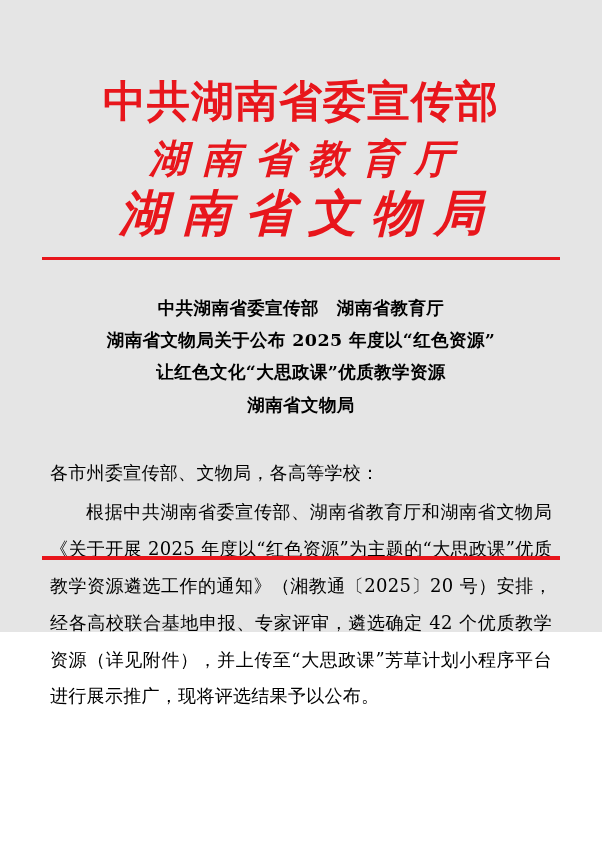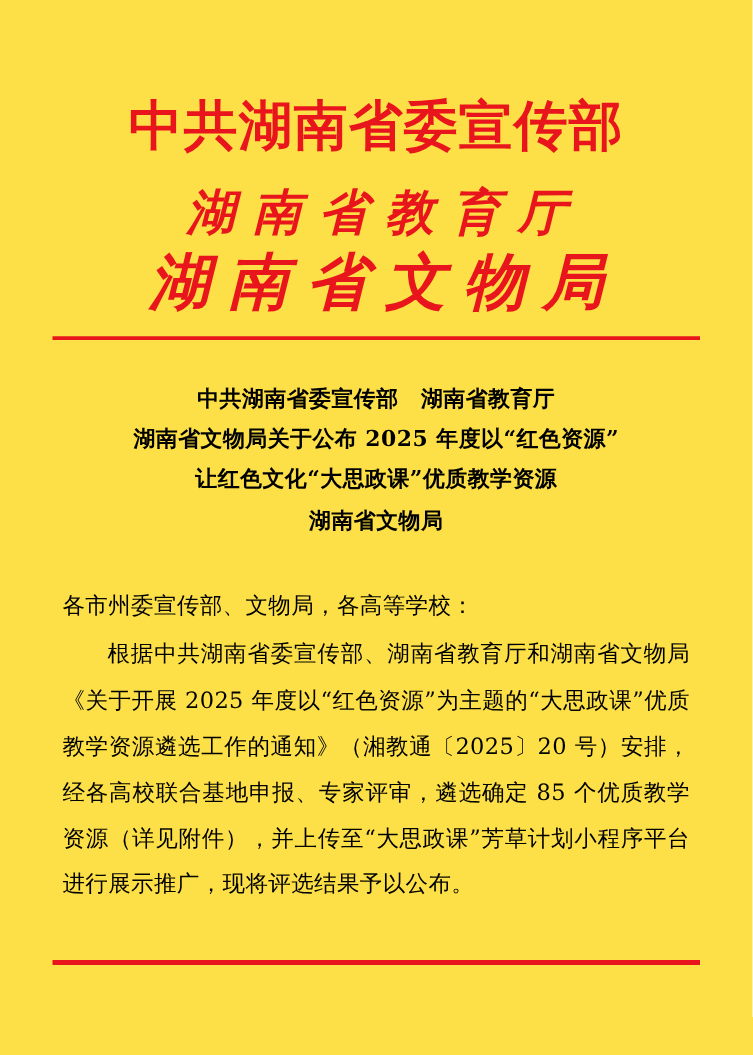--- a/index.html
+++ b/index.html
@@ -10,22 +10,22 @@
   body {
     width: 602px;
     height: 844px;
     font-family: "DejaVu Serif", "Liberation Serif", serif;
     color: #000;
     overflow: hidden;
   }
   .page {
     position: relative;
     width: 602px;
-    height: 844px;
-    background: #fde047;
+    height: 632px;
+    background: #e5e5e5;
     box-sizing: border-box;
   }
 
   
   .letterhead {
     padding-top: 76px;
     text-align: center;
   }
   .lh-line {
     color: #e8161c;
@@ -37,21 +37,21 @@
   }
   .lh-line-1 {
     font-size: 43px;
     letter-spacing: 1px;
   }
   .lh-line-2 {
     font-size: 39px;
     font-style: italic;
     letter-spacing: 14px;
     padding-left: 14px;
-    margin-top: 20px;
+    margin-top: 8px;
   }
   .lh-line-3 {
     font-size: 49px;
     font-style: italic;
     letter-spacing: 14px;
     padding-left: 14px;
     margin-top: 4px;
   }
 
   .red-rule-top {
@@ -112,18 +112,18 @@
 
   <div class="doc-title">
     <div class="t-line">中共湖南省委宣传部　湖南省教育厅</div>
     <div class="t-line">湖南省文物局关于公布 2025 年度以“红色资源”</div>
     <div class="t-line">让红色文化“大思政课”优质教学资源</div>
     <div class="t-line">湖南省文物局</div>
   </div>
 
   <div class="body-wrap">
     <div class="recipient">各市州委宣传部、文物局，各高等学校：</div>
-    <p class="para">根据中共湖南省委宣传部、湖南省教育厅和湖南省文物局《关于开展 2025 年度以“红色资源”为主题的“大思政课”优质教学资源遴选工作的通知》（湘教通〔2025〕20 号）安排，经各高校联合基地申报、专家评审，遴选确定 85 个优质教学资源（详见附件），并上传至“大思政课”芳草计划小程序平台进行展示推广，现将评选结果予以公布。</p>
+    <p class="para">根据中共湖南省委宣传部、湖南省教育厅和湖南省文物局《关于开展 2025 年度以“红色资源”为主题的“大思政课”优质教学资源遴选工作的通知》（湘教通〔2025〕20 号）安排，经各高校联合基地申报、专家评审，遴选确定 42 个优质教学资源（详见附件），并上传至“大思政课”芳草计划小程序平台进行展示推广，现将评选结果予以公布。</p>
   </div>
 
   <div class="red-rule-bottom"></div>
 
 </div>
 
 </body></html>

